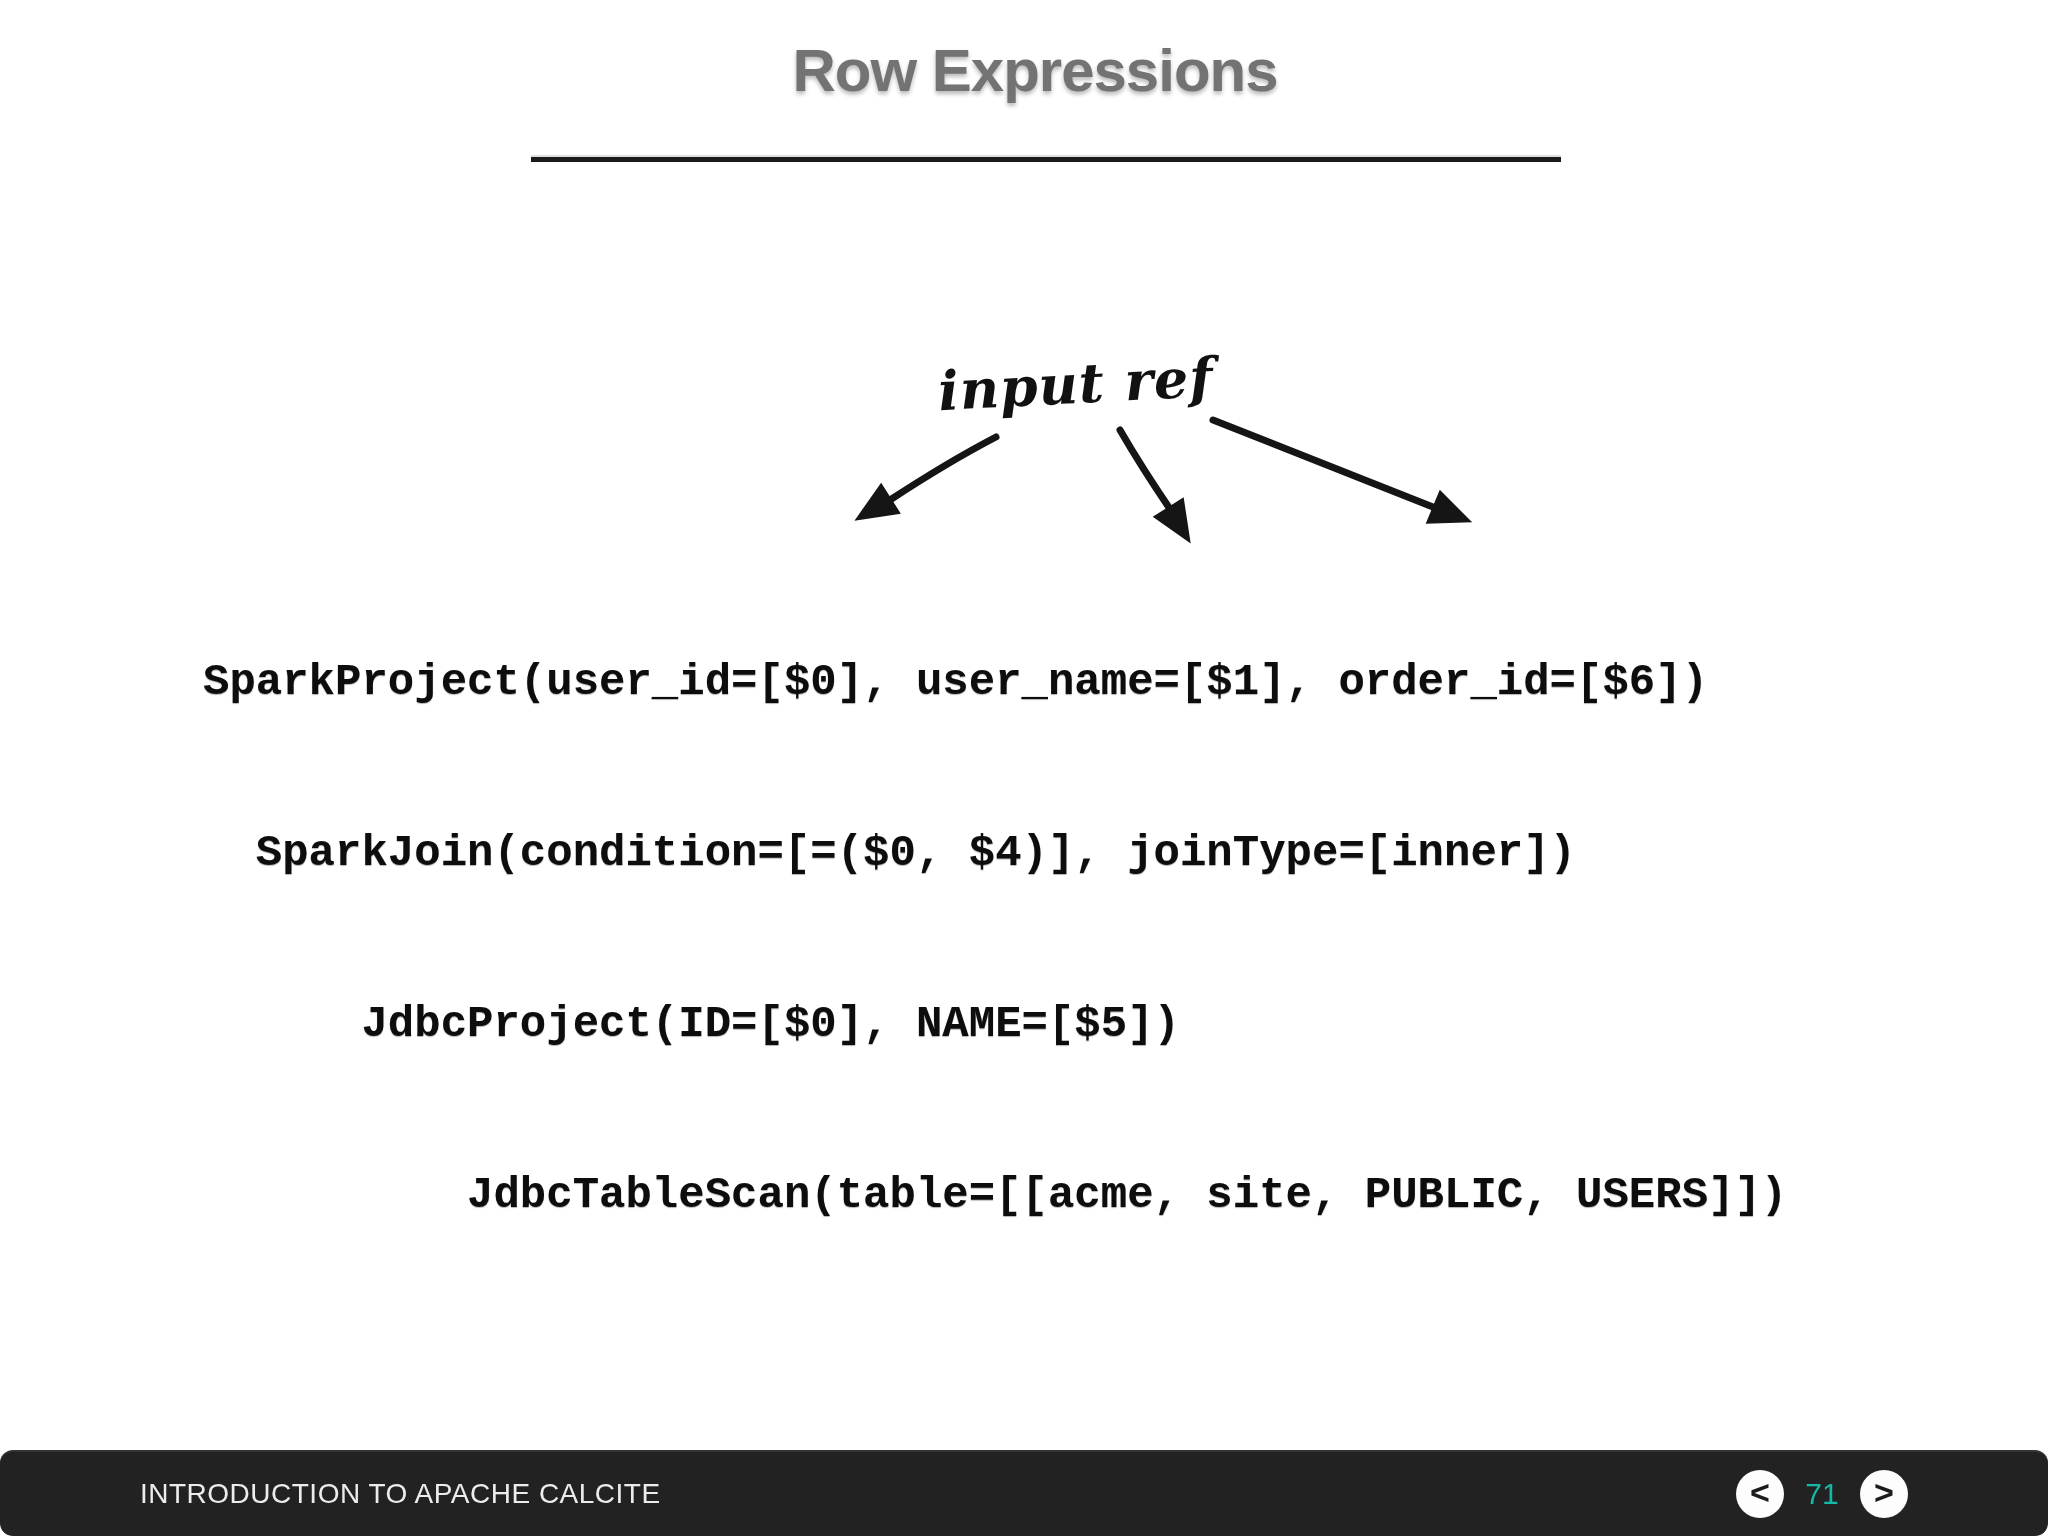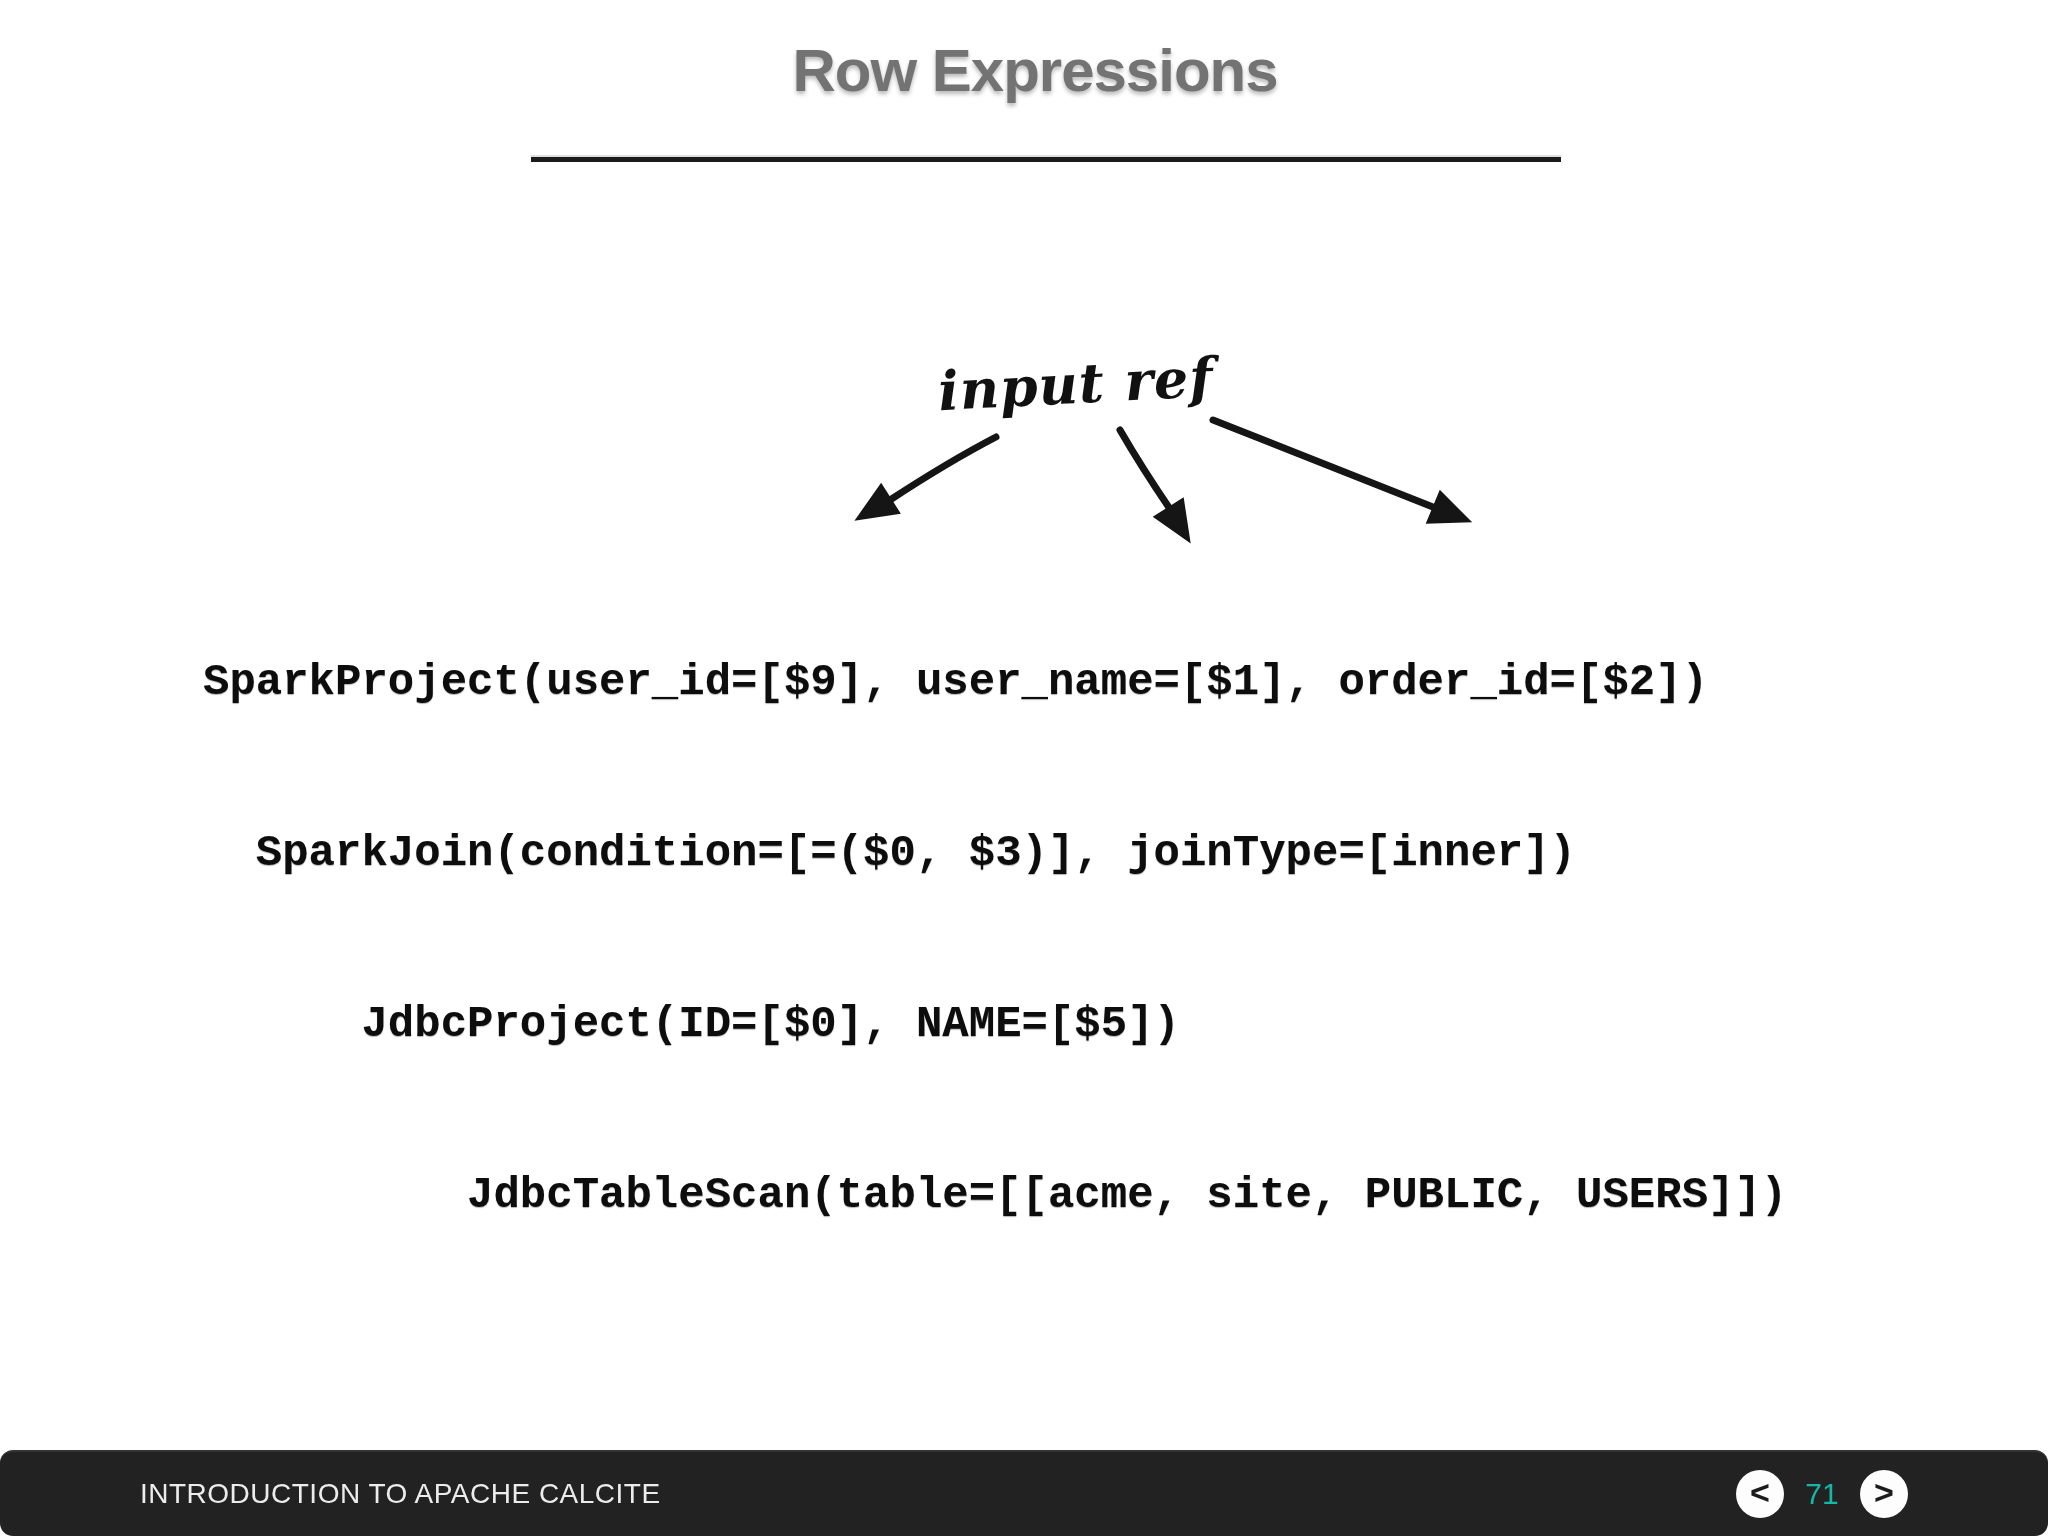--- a/index.html
+++ b/index.html
@@ -141,22 +141,22 @@
         <polygon points="1186,536 1159,517 1181,503"></polygon>
       </g>
       <g>
         <path d="M1213 420 Q 1320 462 1438 509" fill="none"></path>
         <polygon points="1464,519 1431,520 1441,496"></polygon>
       </g>
     </g>
   </svg>
 
   <div class="code">
-    <div class="code-line">SparkProject(user_id=[$9], user_name=[$1], order_id=[$2])</div>
-    <div class="code-line">  SparkJoin(condition=[=($0, $3)], joinType=[inner])</div>
+    <div class="code-line">SparkProject(user_id=[$0], user_name=[$1], order_id=[$6])</div>
+    <div class="code-line">  SparkJoin(condition=[=($0, $4)], joinType=[inner])</div>
     <div class="code-line">      JdbcProject(ID=[$0], NAME=[$5])</div>
     <div class="code-line">          JdbcTableScan(table=[[acme, site, PUBLIC, USERS]])</div>
     
     
     
   </div>
 
   <div class="footer">
     <div class="deck-title">INTRODUCTION TO APACHE CALCITE</div>
     <div class="page-nav">

